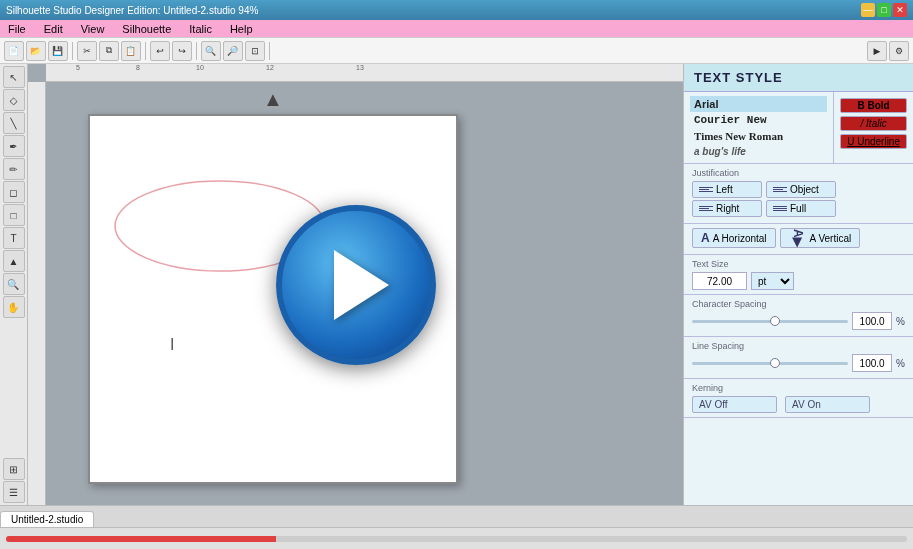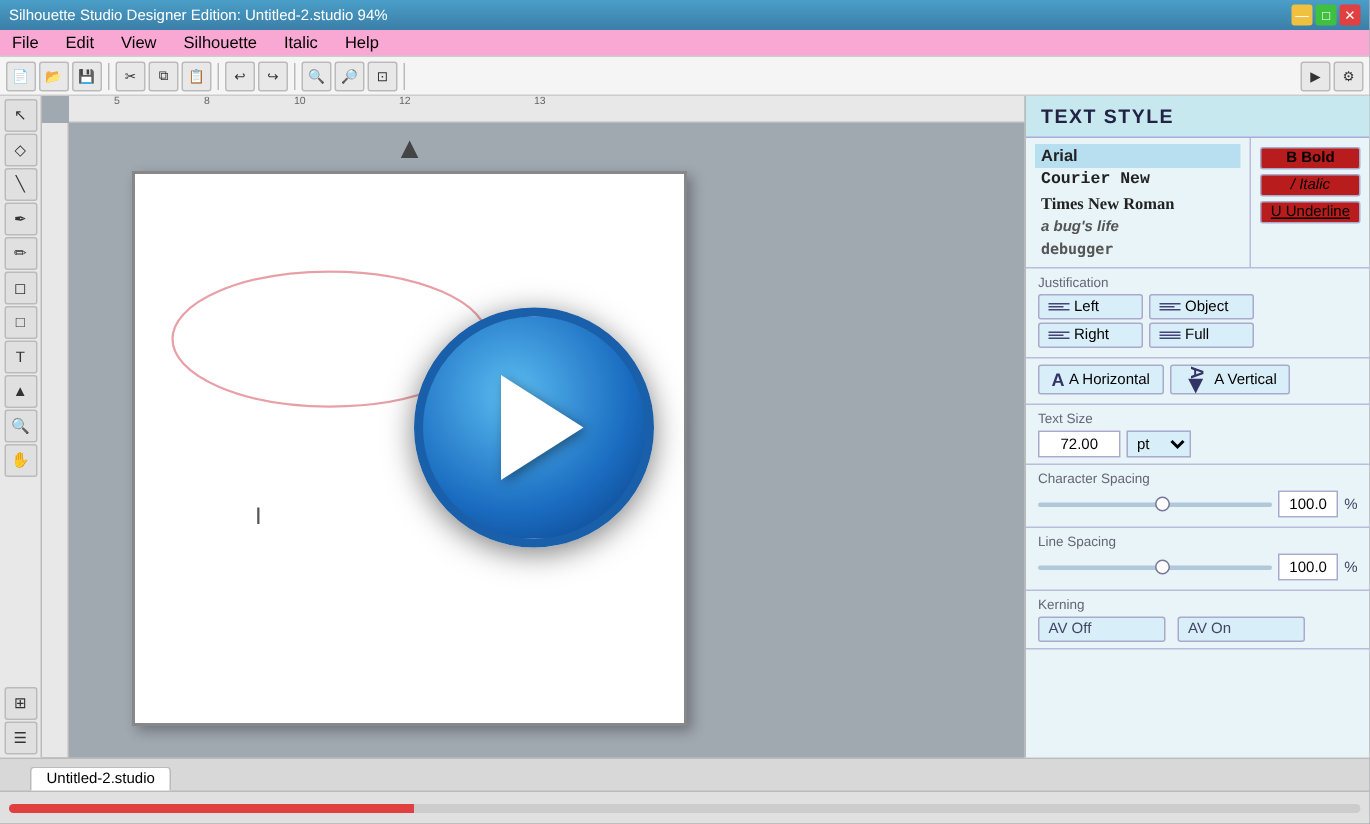--- a/index.html
+++ b/index.html
@@ -380,21 +380,21 @@
     }
 
     
     #bottom-tabs {
       width: 100%;
       height: 22px;
       background: #d8d8d8;
       border-top: 1px solid #bbb;
       display: flex;
       align-items: flex-end;
-      padding: 0 20px;
+      padding: 0 0;
     }
     .bottom-tab {
       padding: 2px 10px;
       background: #e8e8e8;
       border: 1px solid #bbb;
       border-bottom: none;
       border-radius: 3px 3px 0 0;
       font-size: 10px;
       cursor: pointer;
     }
@@ -523,21 +523,20 @@
 
   <div id="right-panel">
     <div id="right-panel-header">TEXT STYLE</div>
 
     <div style="display:flex; border-bottom:1px solid #bbd;">
       <div id="font-list" style="flex:1; padding:4px 6px; border-bottom:none;">
         <div class="font-item selected">Arial</div>
         <div class="font-item courier">Courier New</div>
         <div class="font-item times">Times New Roman</div>
         <div class="font-item bugs">a bug's life</div>
-        <div class="font-item debugger">debugger</div>
       </div>
       <div style="display:flex; flex-direction:column; gap:3px; padding:6px 6px; border-left:1px solid #bbd;">
         <button class="style-btn" style="font-weight:bold;"><span>B Bold</span></button>
         <button class="style-btn" style="font-style:italic;"><span>/ Italic</span></button>
         <button class="style-btn" style="text-decoration:underline;"><span>U Underline</span></button>
       </div>
     </div>
 
     <div class="panel-section">
       <div class="panel-section-label">Justification</div>

